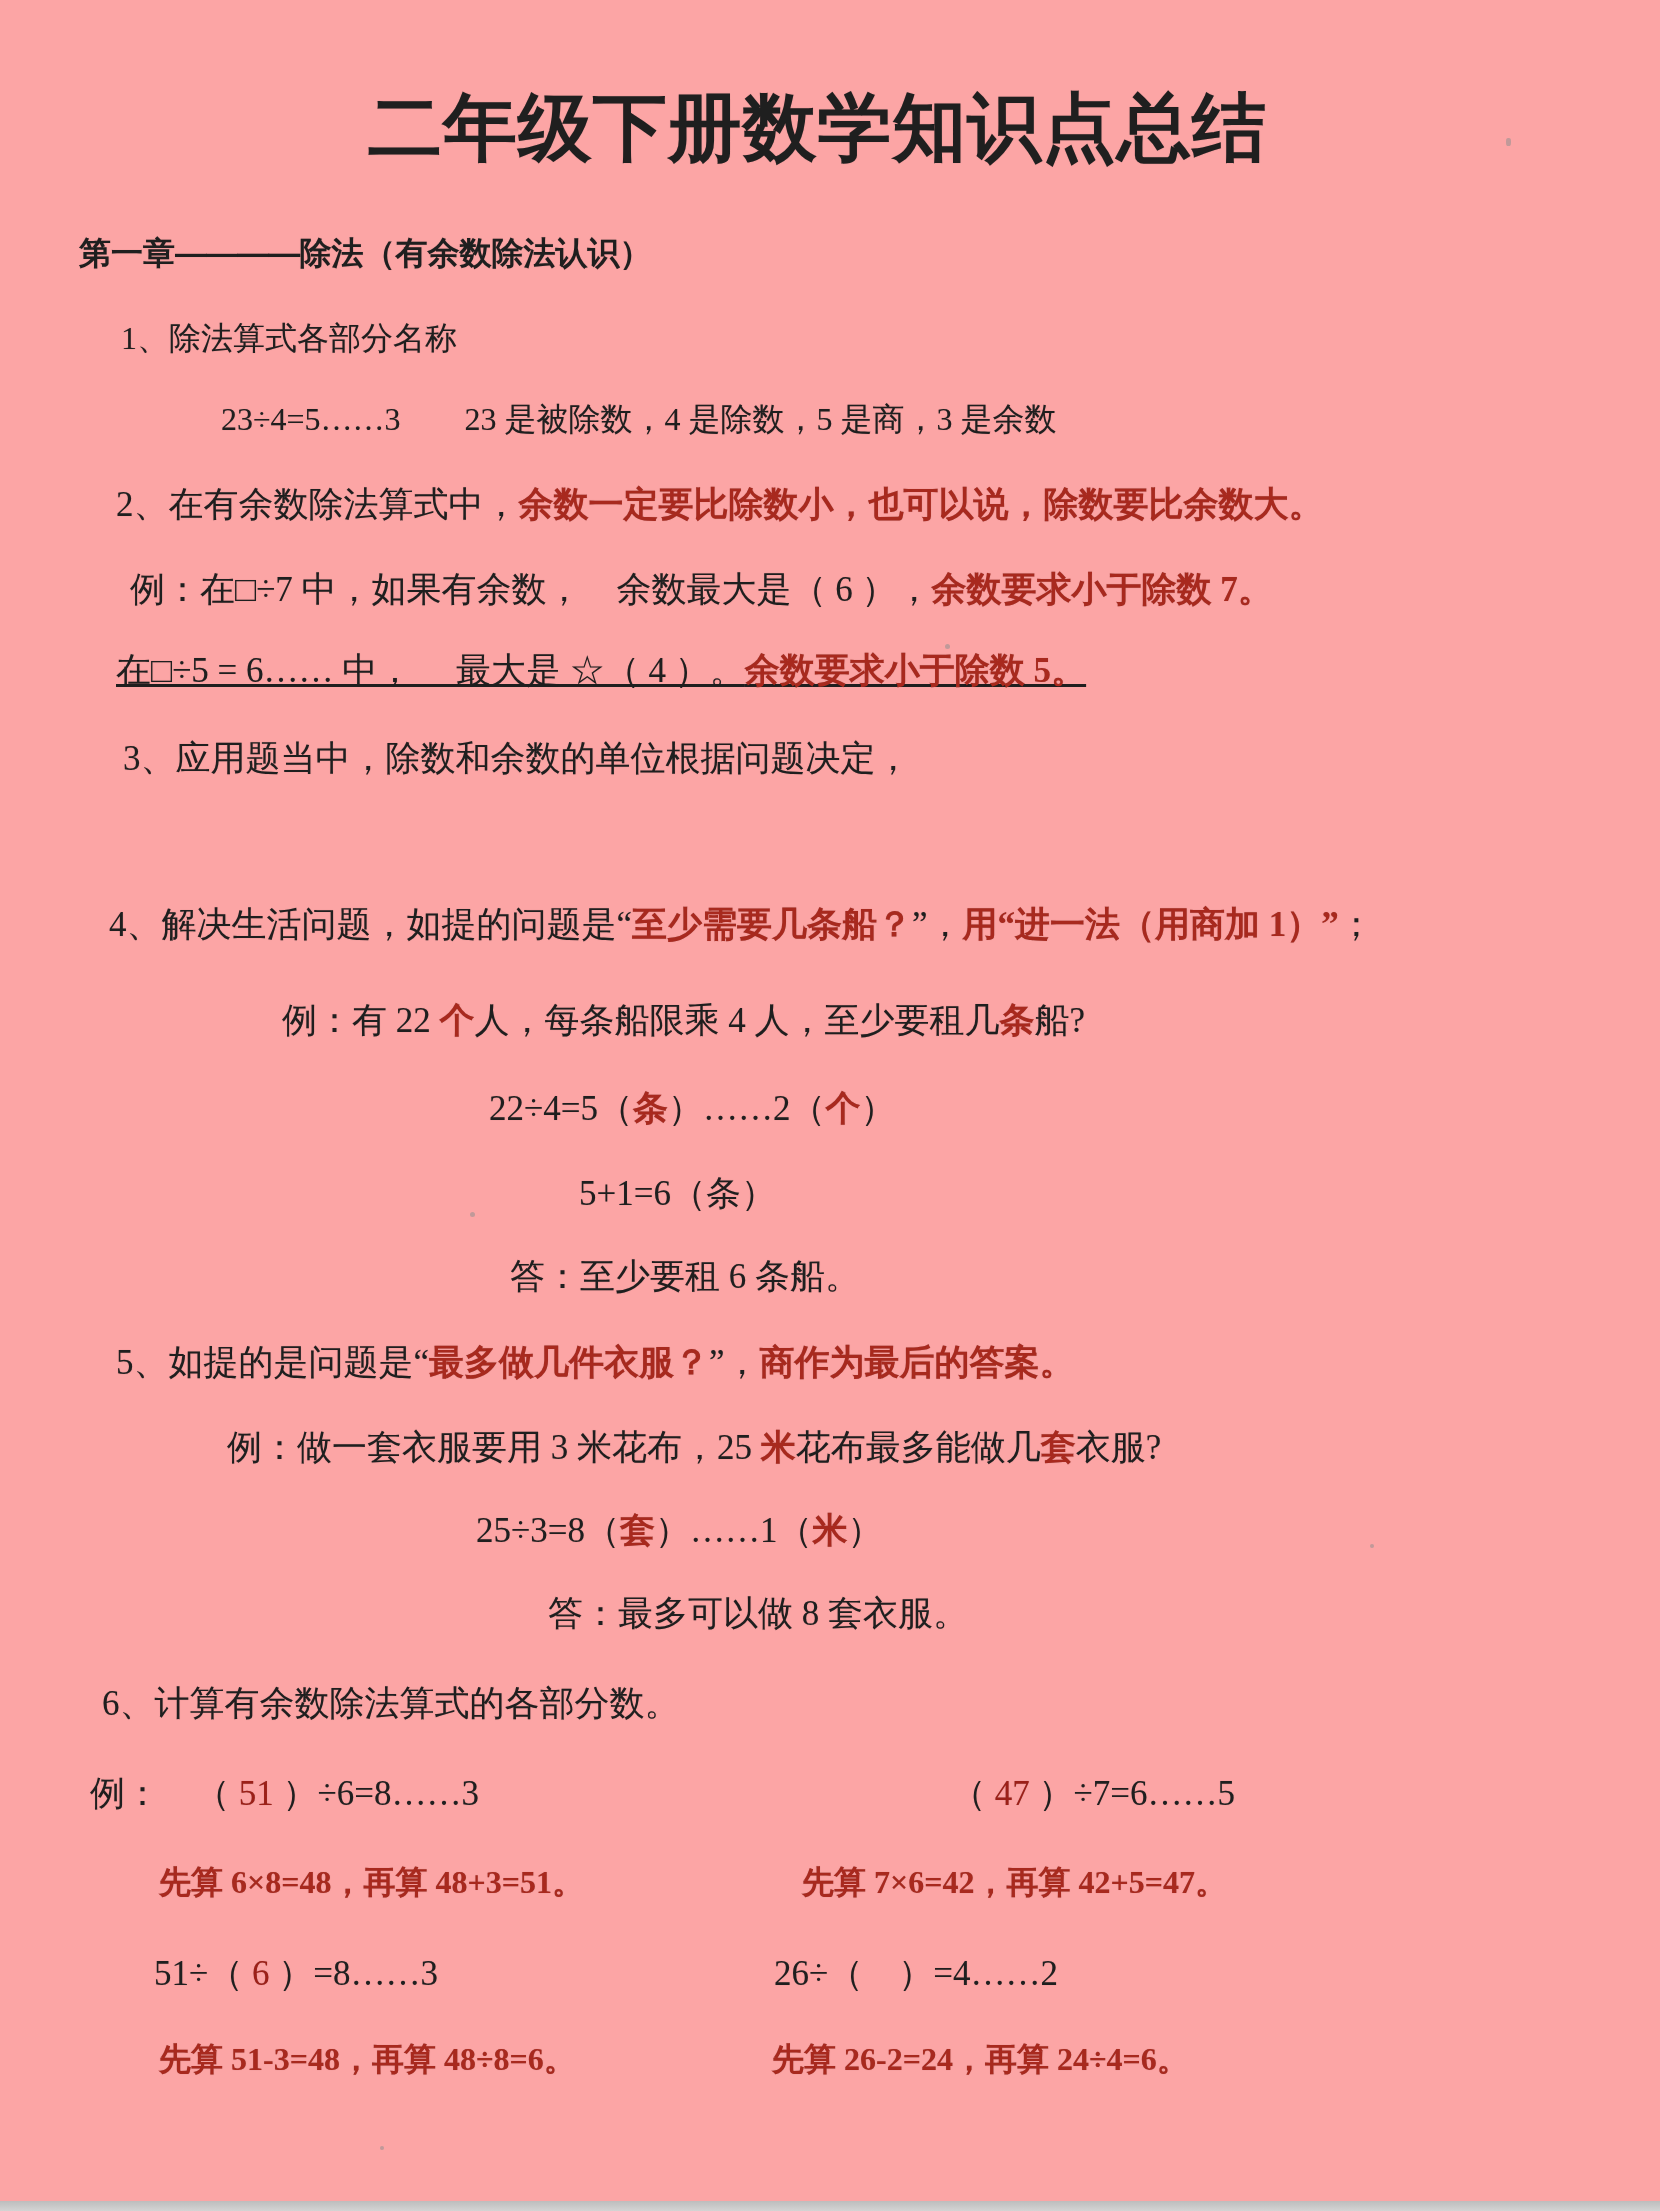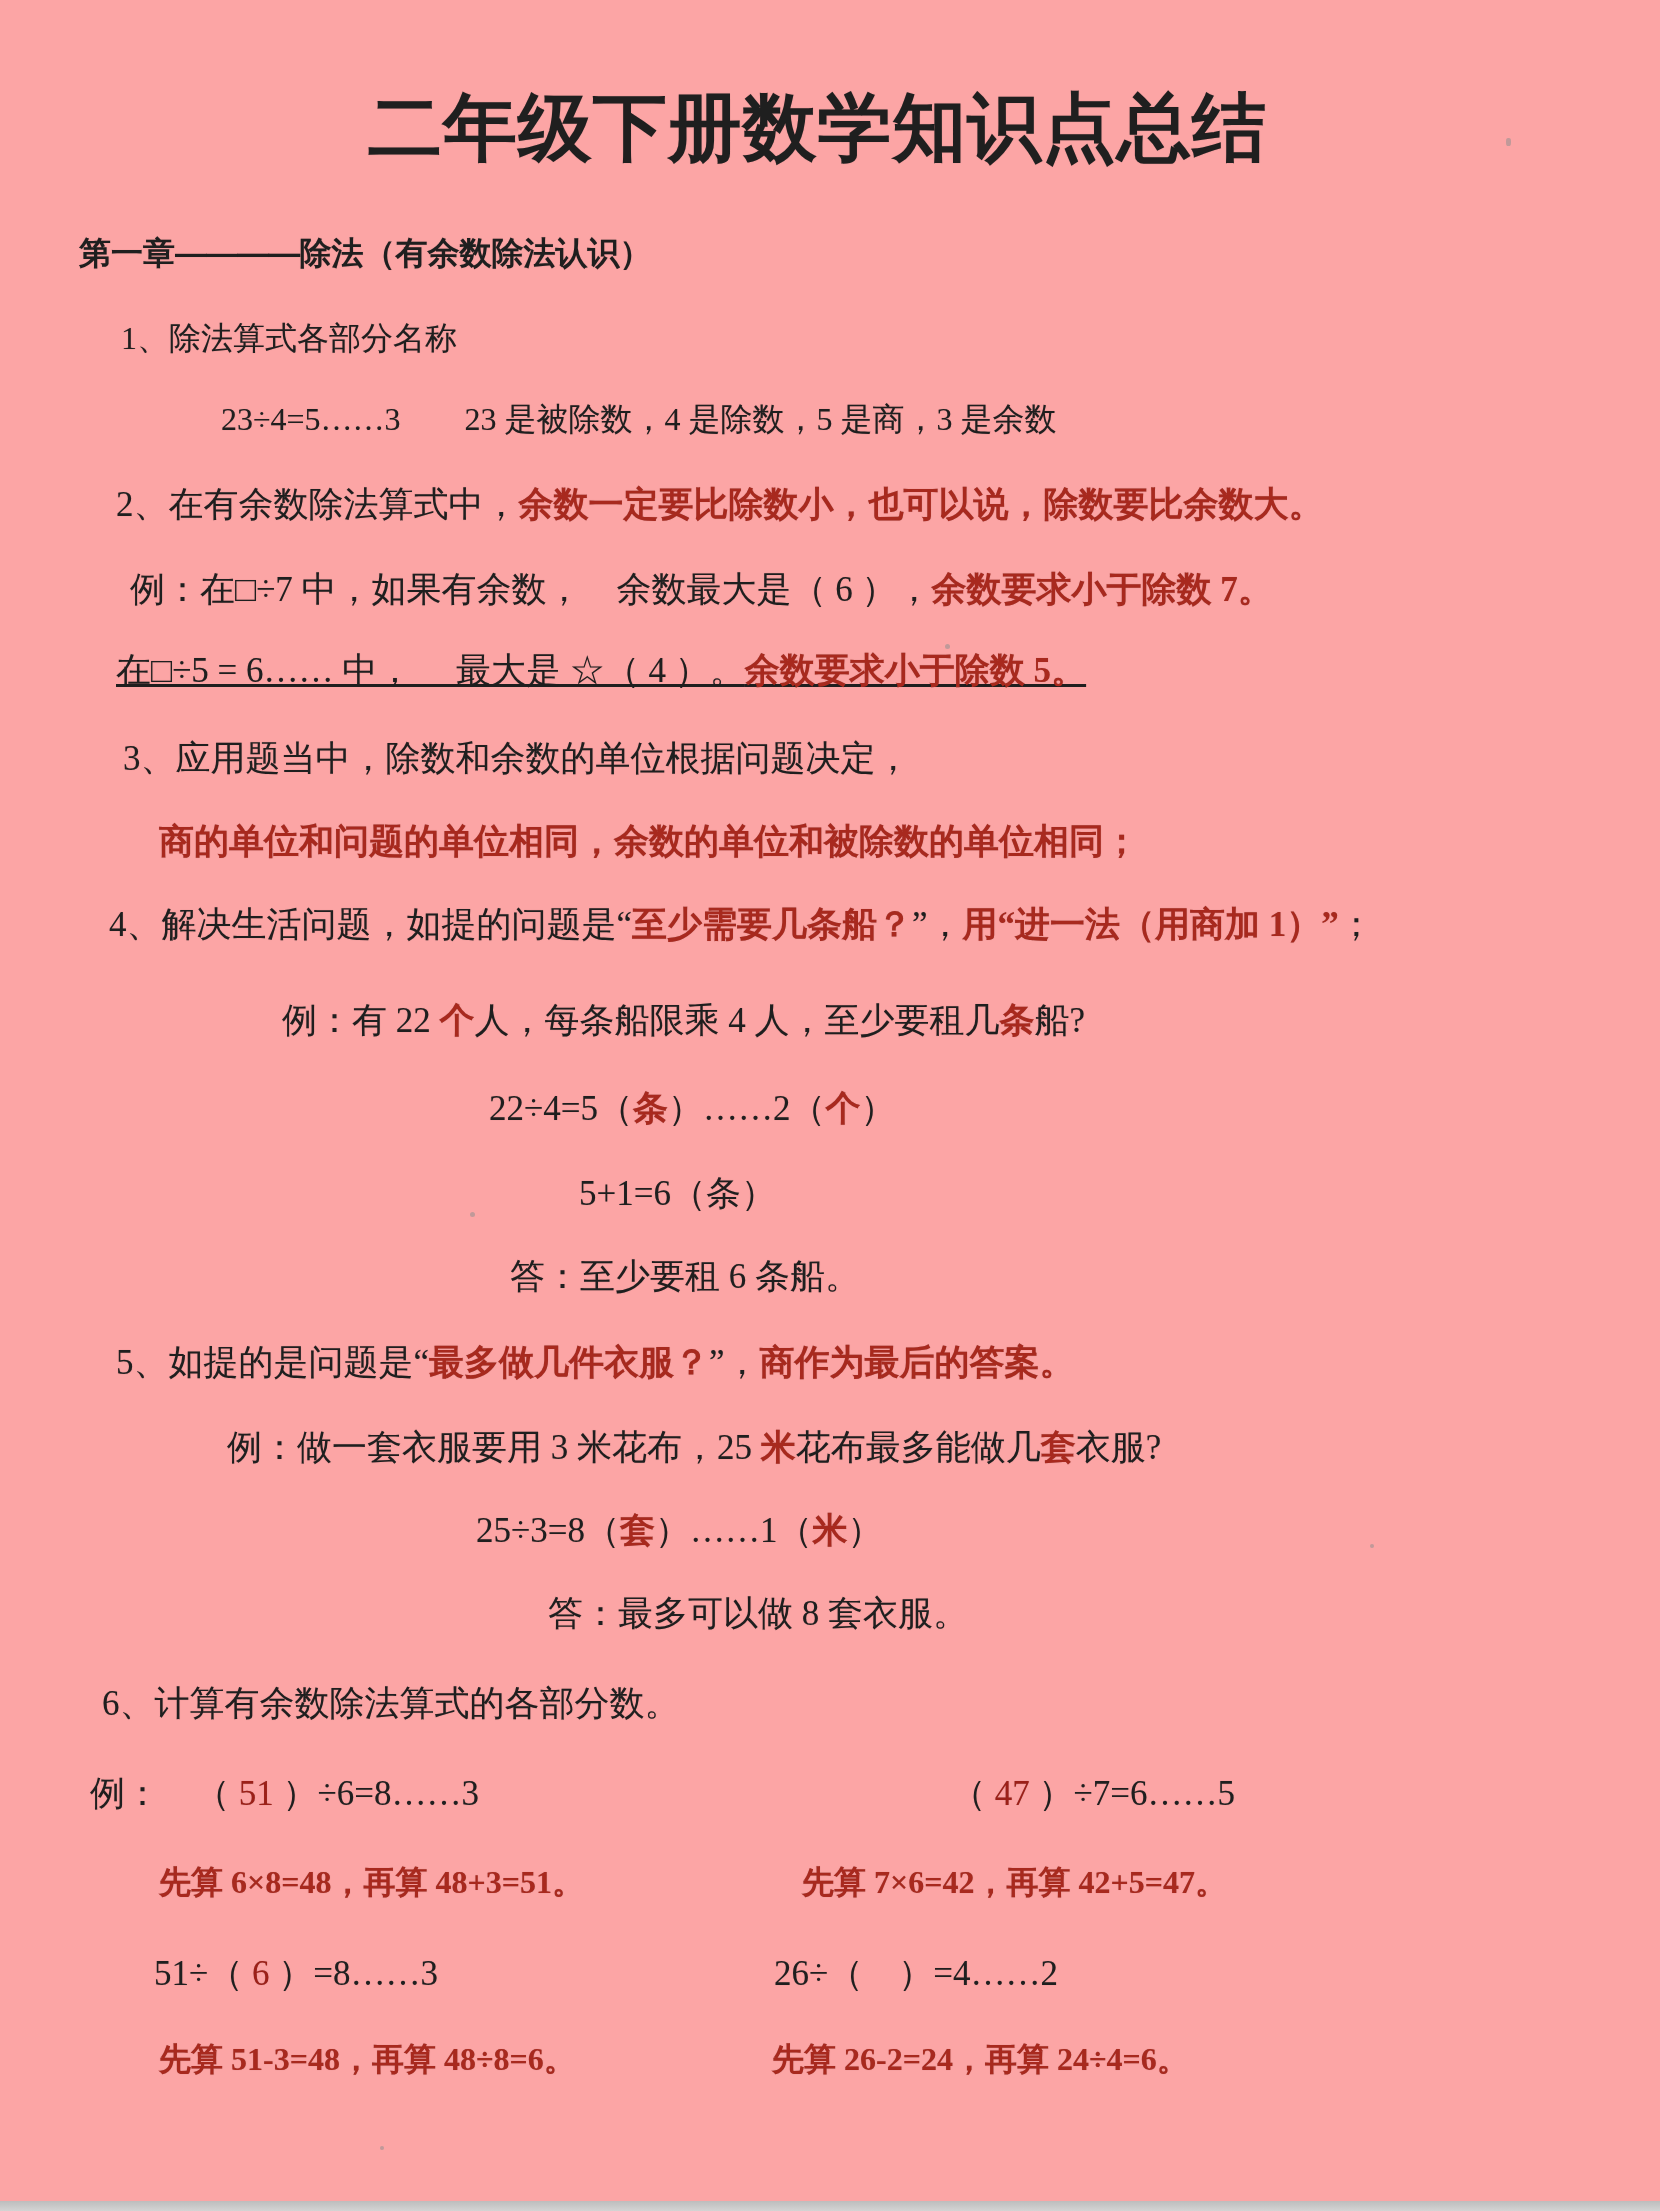--- a/index.html
+++ b/index.html
@@ -46,21 +46,20 @@
     <span>2、在有余数除法算式中，</span><span class="r">余数一定要比除数小，也可以说，除数要比余数大。</span>
   </div>
   <div class="ln" style="top:569px;left:130px;">
     <span>例：在□÷7 中，如果有余数，　余数最大是（ 6 ），</span><span class="r">余数要求小于除数 7。</span>
   </div>
   <div class="ln" style="top:650px;left:116px;text-decoration:underline;">
     <span>在□÷5 = 6…… 中，　 最大是 ☆（ 4 ）。</span><span class="r">余数要求小于除数 5。</span>
   </div>
 
   <div class="ln" style="top:738px;left:123px;">3、应用题当中，除数和余数的单位根据问题决定，</div>
-  <div class="ln rl" style="top:821px;left:159px;">商的单位和问题的单位相同，余数的单位和被除数的单位相同；</div>
 
   <div class="ln" style="top:904px;left:109px;">
     <span>4、解决生活问题，如提的问题是“</span><span class="r">至少需要几条船？</span><span>”，</span><span class="r">用“进一法（用商加 1）”</span><span>；</span>
   </div>
   <div class="ln" style="top:1000px;left:282px;">
     <span>例：有 22 </span><span class="r">个</span><span>人，每条船限乘 4 人，至少要租几</span><span class="r">条</span><span>船?</span>
   </div>
   <div class="ln" style="top:1088px;left:489px;">
     <span>22÷4=5（</span><span class="r">条</span><span>）……2（</span><span class="r">个</span><span>）</span>
   </div>

